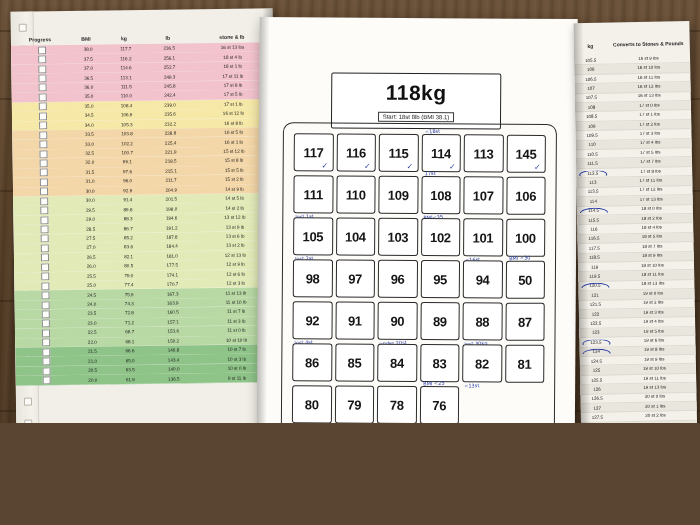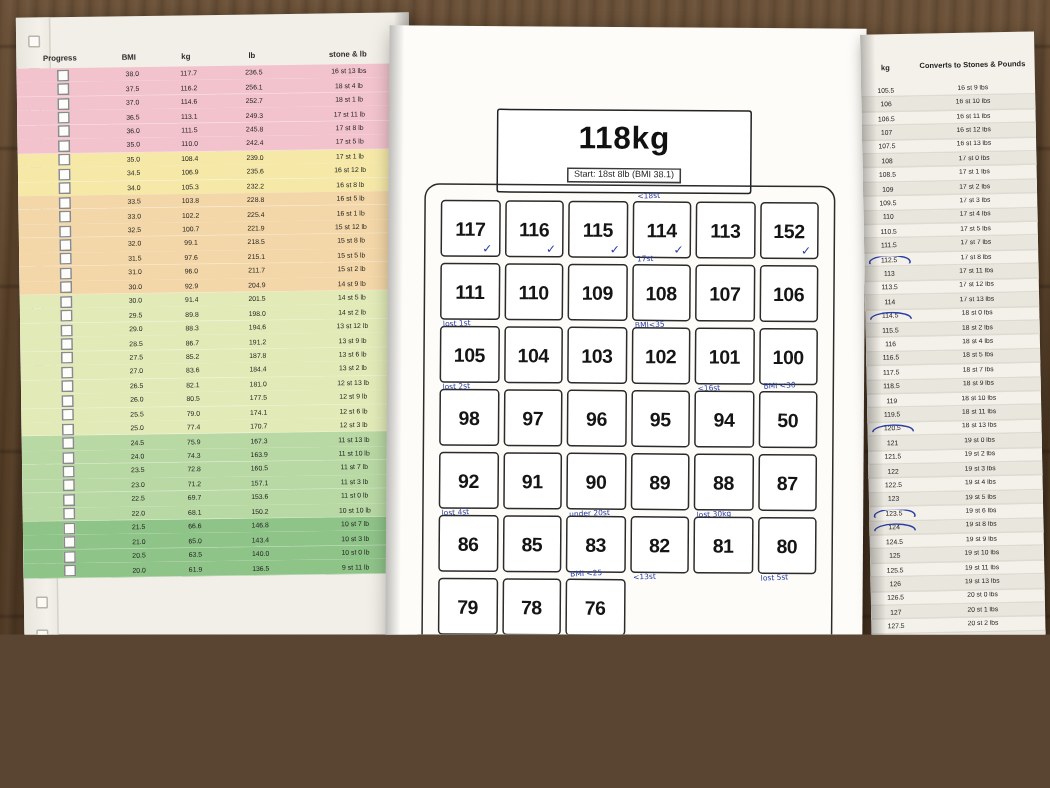--- a/index.html
+++ b/index.html
@@ -632,21 +632,21 @@
           </div>
           <div class="cell">
             <span class="num">114</span>
             <span class="ann above">&lt;18st</span>
             <span class="tick">✓</span>
           </div>
           <div class="cell">
             <span class="num">113</span>
           </div>
           <div class="cell">
-            <span class="num">152</span>
+            <span class="num">145</span>
             <span class="tick">✓</span>
           </div>
           <div class="cell">
             <span class="num">111</span>
             <span class="ann below">lost 1st</span>
           </div>
           <div class="cell">
             <span class="num">110</span>
           </div>
           <div class="cell">
@@ -721,20 +721,23 @@
             <span class="ann below">lost 30kg</span>
           </div>
           <div class="cell">
             <span class="num">87</span>
           </div>
           <div class="cell">
             <span class="num">86</span>
           </div>
           <div class="cell">
             <span class="num">85</span>
+          </div>
+          <div class="cell">
+            <span class="num">84</span>
           </div>
           <div class="cell">
             <span class="num">83</span>
           </div>
           <div class="cell">
             <span class="num">82</span>
             <span class="ann below">&lt;13st</span>
           </div>
           <div class="cell">
             <span class="num">81</span>

